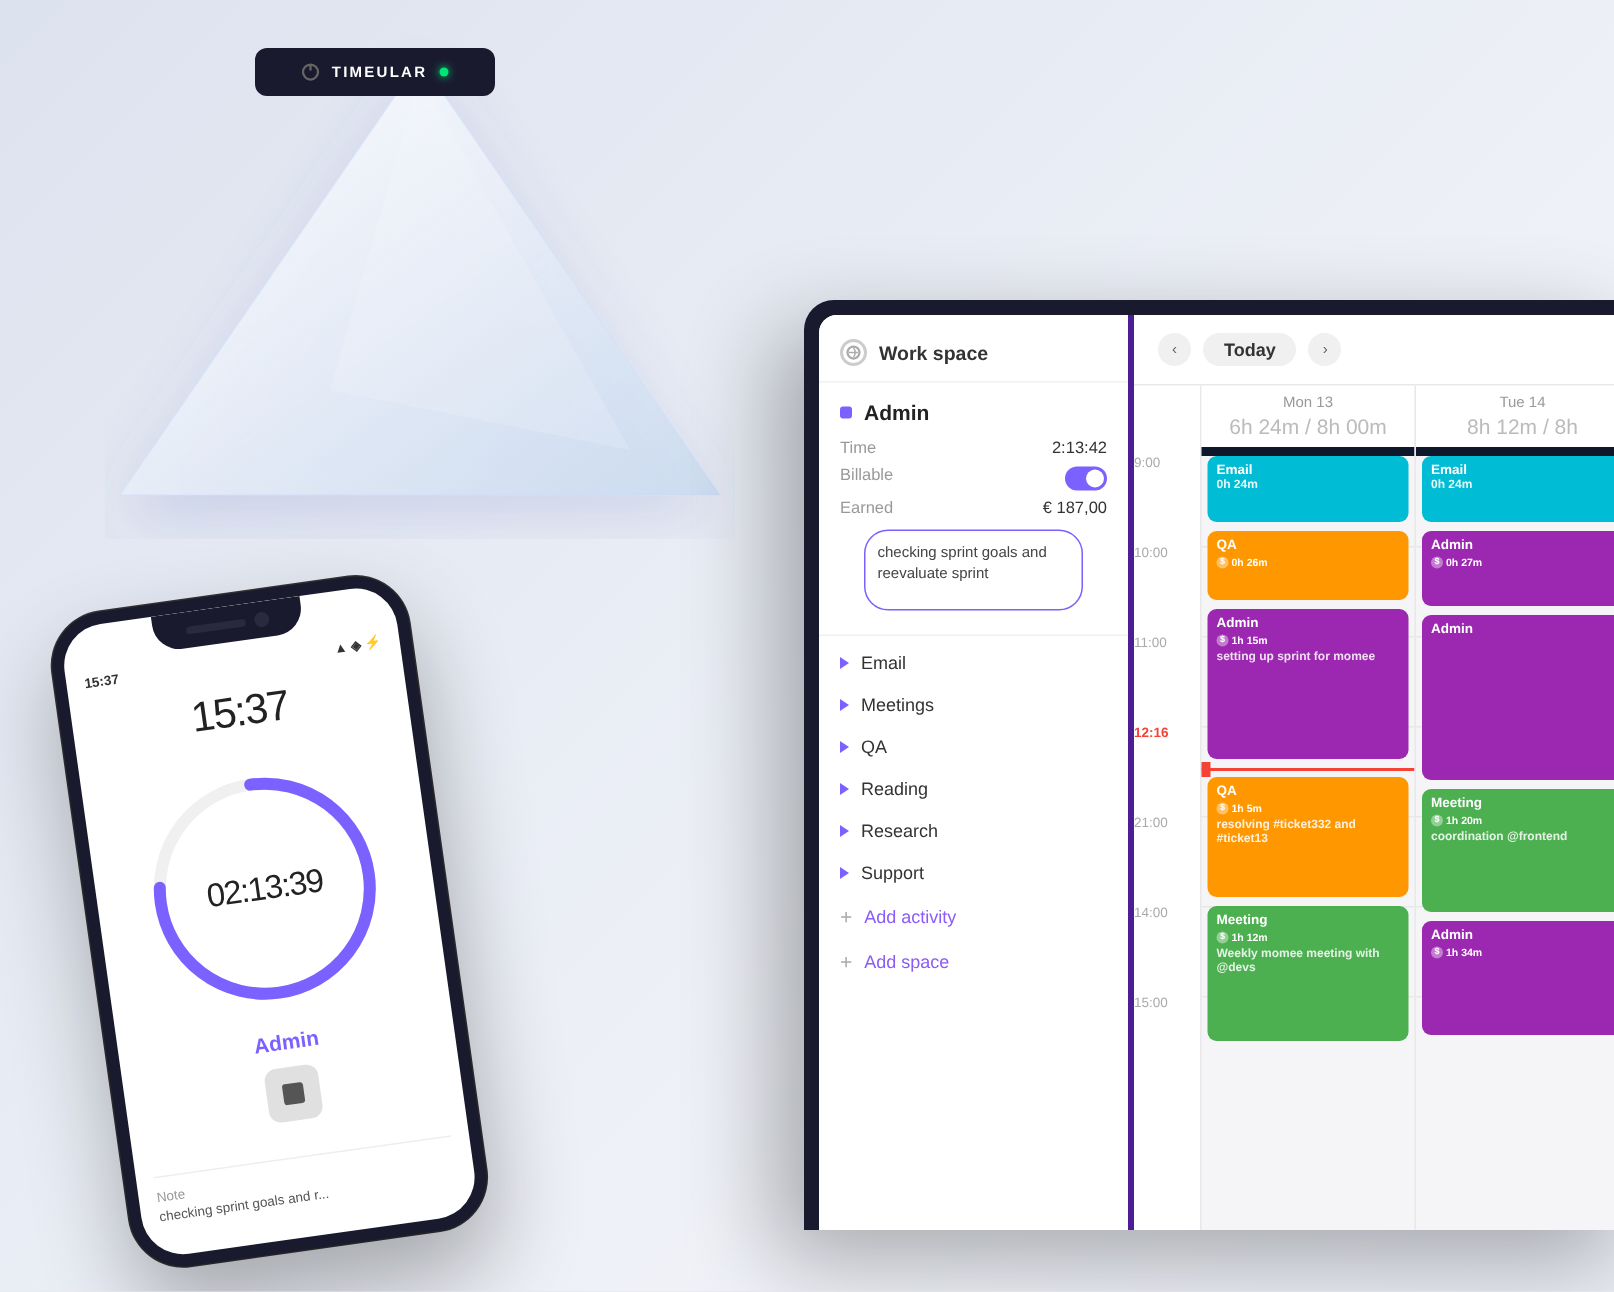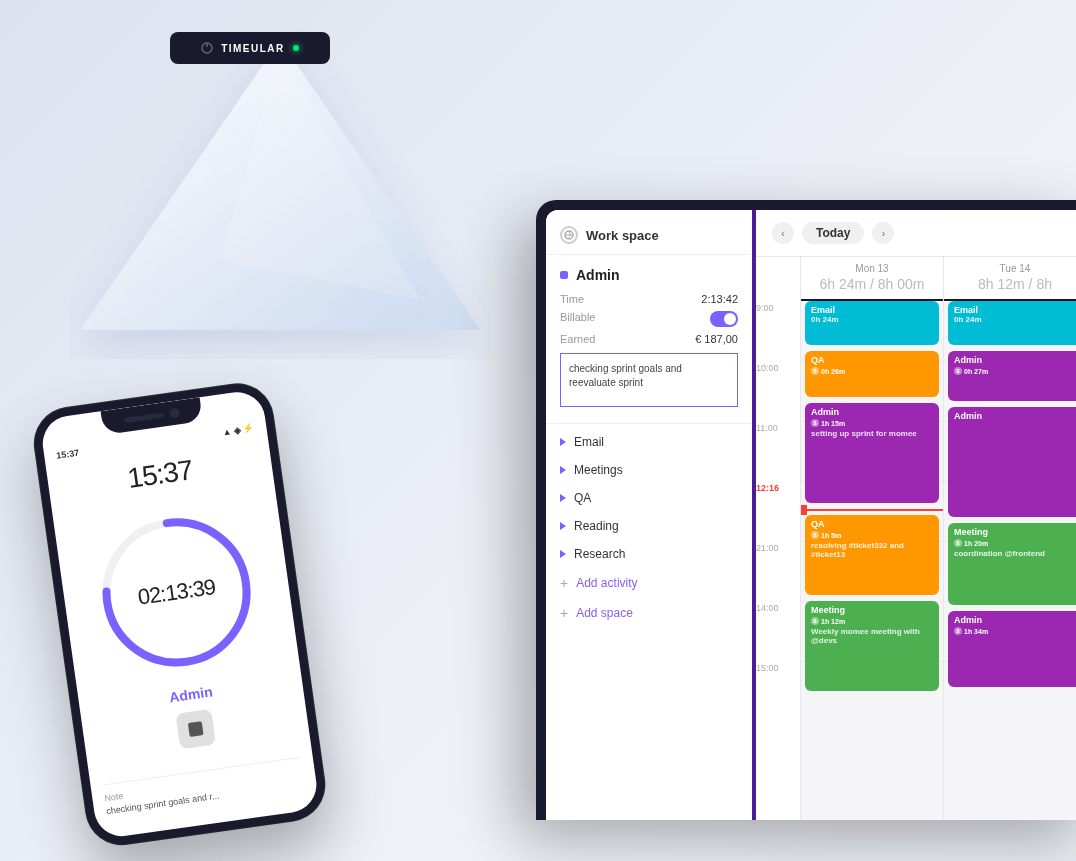--- a/index.html
+++ b/index.html
@@ -366,23 +366,23 @@
     .toggle-dot {
       width: 12px;
       height: 12px;
       background: #fff;
       border-radius: 50%;
       position: absolute;
       right: 2px;
     }
 
     .note-input {
-      margin: 8px 0 4px;
+      margin: 8px 16px 4px;
       border: 1.5px solid #7b61ff;
-      border-radius: 0;
+      border-radius: 16px;
       padding: 8px;
       font-size: 10px;
       color: #444;
       line-height: 1.4;
       min-height: 54px;
     }
 
     .activity-list {
       flex: 1;
       overflow: hidden;
@@ -511,21 +511,21 @@
       flex: 1;
       border-left: 1px solid #e8e8e8;
       position: relative;
       display: flex;
       flex-direction: column;
     }
 
     .day-header {
       background: #fff;
       padding: 6px 8px;
-      border-bottom: 2px solid #0f172a;
+      border-bottom: 6px solid #0f172a;
       text-align: center;
       min-height: 44px;
     }
 
     .day-name {
       font-size: 10px;
       color: #999;
     }
 
     .day-hours {
@@ -730,20 +730,24 @@
             <span class="activity-name">QA</span>
           </div>
           <div class="activity-item">
             <div class="activity-arrow"></div>
             <span class="activity-name">Reading</span>
           </div>
           <div class="activity-item">
             <div class="activity-arrow"></div>
             <span class="activity-name">Research</span>
           </div>
+          <div class="activity-item">
+            <div class="activity-arrow"></div>
+            <span class="activity-name">Support</span>
+          </div>
 
           <div class="add-item">
             <span class="add-plus">+</span>
             <span class="add-label">Add activity</span>
           </div>
           <div class="add-item">
             <span class="add-plus">+</span>
             <span class="add-label">Add space</span>
           </div>
         </div>

